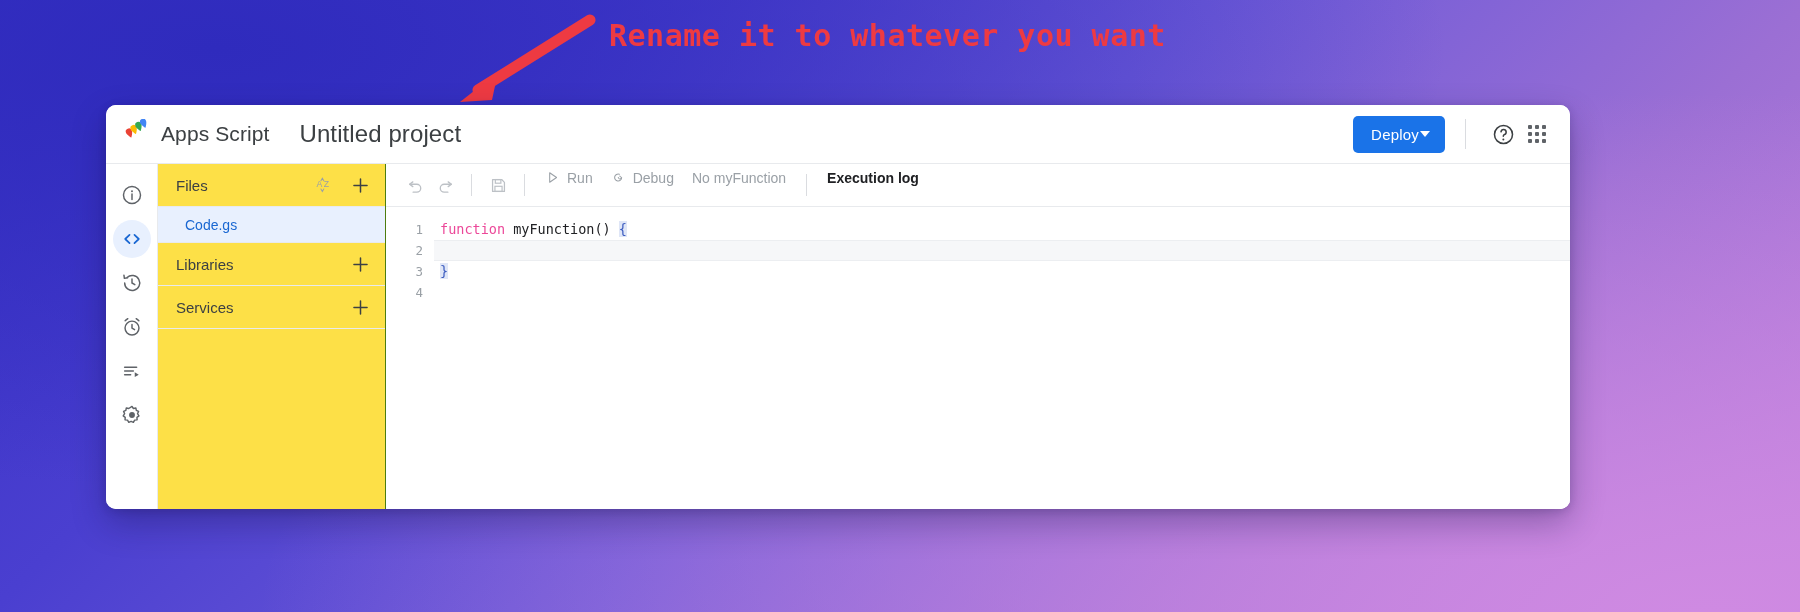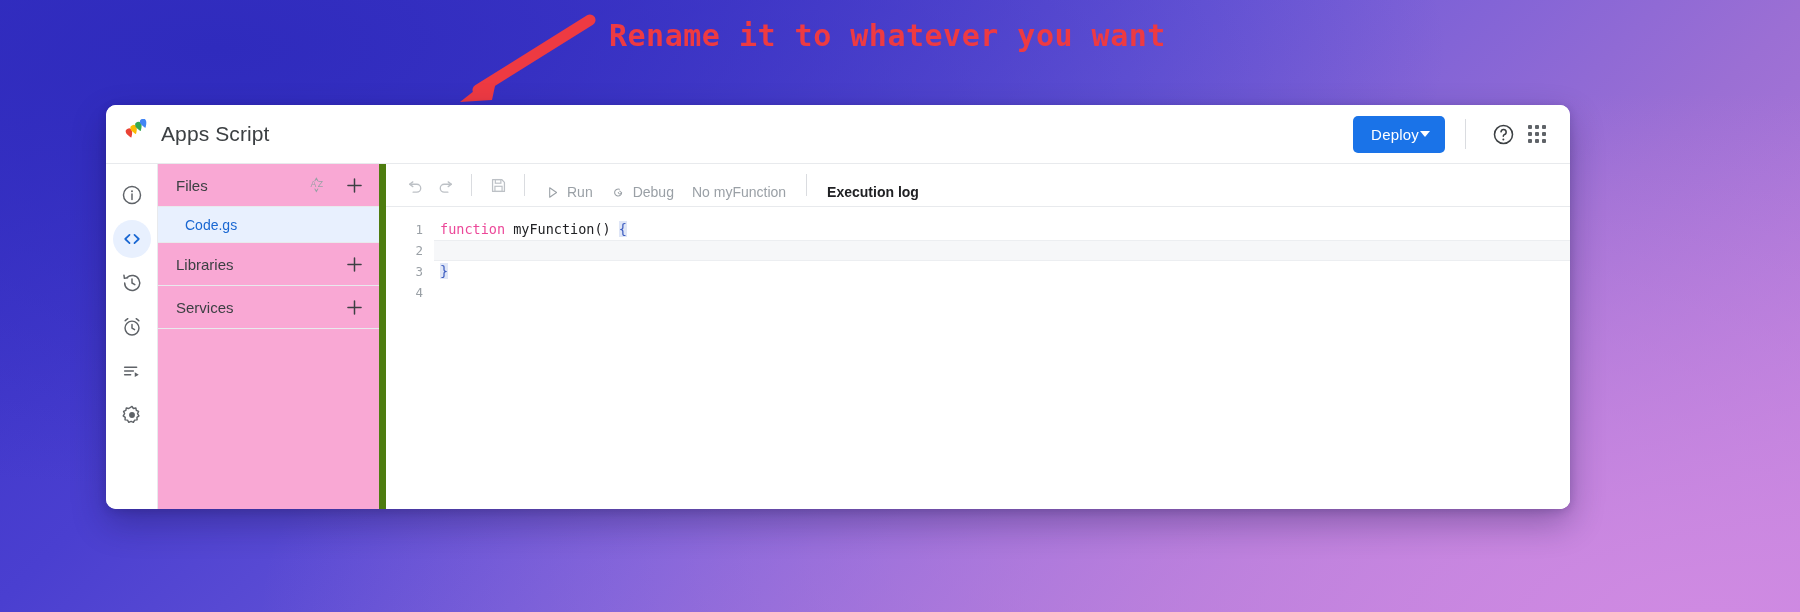--- a/index.html
+++ b/index.html
@@ -91,22 +91,22 @@
   .rail-btn {
     width: 38px; height: 38px; border-radius: 50%;
     display: flex; align-items: center; justify-content: center;
     cursor: pointer;
   }
   .rail-btn.active { background: #e8f0fe; }
 
   
   .files {
     width: 228px; flex: 0 0 228px;
-    background: #f9a8d4;
-    border-right: 7px solid #4d7c0f;
+    background: #fde047;
+    border-right: 1px solid #4d7c0f;
     display: flex; flex-direction: column;
   }
   .panel-row {
     height: 43px; display: flex; align-items: center;
     padding: 0 12px 0 18px;
     border-bottom: 1px solid #e8eaed;
   }
   .panel-label { font-size: 15px; color: #3c4043; }
   .panel-acts { margin-left: auto; display: flex; align-items: center; gap: 10px; }
   .plus-btn, .sort-btn {
@@ -128,21 +128,21 @@
     display: flex; align-items: center; gap: 0;
     padding: 0 14px;
     border-bottom: 1px solid #e8eaed;
   }
   .tb-icon {
     width: 30px; height: 30px; display: flex; align-items: center; justify-content: center;
     cursor: pointer; border-radius: 4px;
   }
   .tb-sep { width: 1px; height: 22px; background: #dadce0; margin: 0 11px; }
   .tb-item {
-    display: flex; align-items: flex-end; gap: 7px;
+    display: flex; align-items: flex-start; gap: 7px;
     font-size: 14px; color: #5f6368;
     padding: 0 9px; height: 30px; cursor: pointer; border-radius: 4px;
   }
   .tb-item.muted { color: #9aa0a6; cursor: default; }
   .tb-item.strong { color: #202124; font-weight: bold; }
 
   
   .code-area { flex: 1; display: flex; min-height: 0; background: #fff; position: relative; }
   .gutter {
     width: 48px; flex: 0 0 48px;
@@ -191,20 +191,21 @@
       <svg class="logo" viewBox="0 0 40 40">
         <g transform="rotate(-22 20 20)">
           <path d="M7 13 a4.2 4.2 0 0 1 8.4 0 c0 3.4 -4.2 8.6 -4.2 8.6 S7 16.4 7 13 z" fill="#ea4335"></path>
           <path d="M14.5 11 a4.2 4.2 0 0 1 8.4 0 c0 3.4 -4.2 8.6 -4.2 8.6 S14.5 14.4 14.5 11 z" fill="#fbbc04"></path>
           <path d="M22 9.5 a4.2 4.2 0 0 1 8.4 0 c0 3.4 -4.2 8.6 -4.2 8.6 S22 12.9 22 9.5 z" fill="#34a853"></path>
           <path d="M29.4 8 a4.2 4.2 0 0 1 8.4 0 c0 3.4 -4.2 8.6 -4.2 8.6 S29.4 11.4 29.4 8 z" fill="#4285f4"></path>
         </g>
       </svg>
       <span class="brand-name">Apps Script</span>
     </div>
+    <div class="proj-title">Untitled project</div>
 
     <div class="appbar-right">
       <button class="deploy-btn">
         <span>Deploy</span>
         <span class="caret"></span>
       </button>
       <div class="vdiv"></div>
       <div class="icon-btn">
         <svg width="23" height="23" viewBox="0 0 24 24">
           <circle cx="12" cy="12" r="9.4" fill="none" stroke="#3c4043" stroke-width="1.6"></circle>

